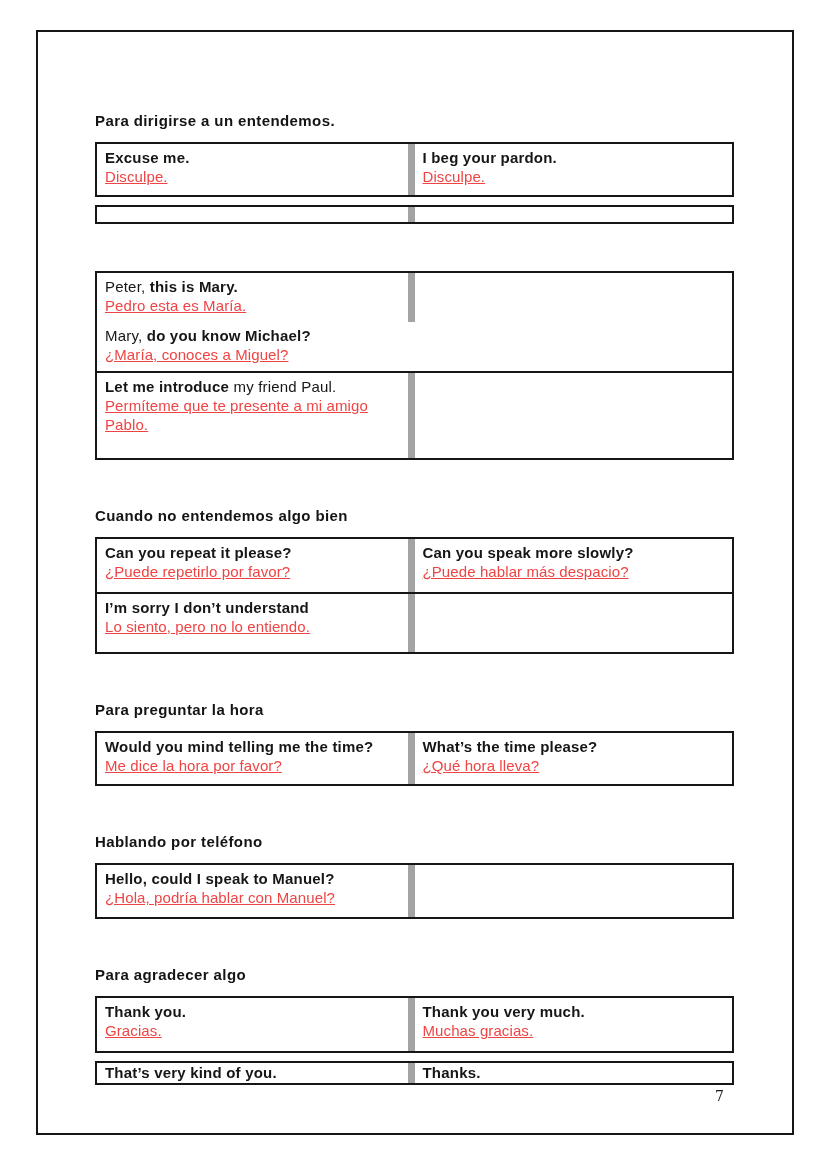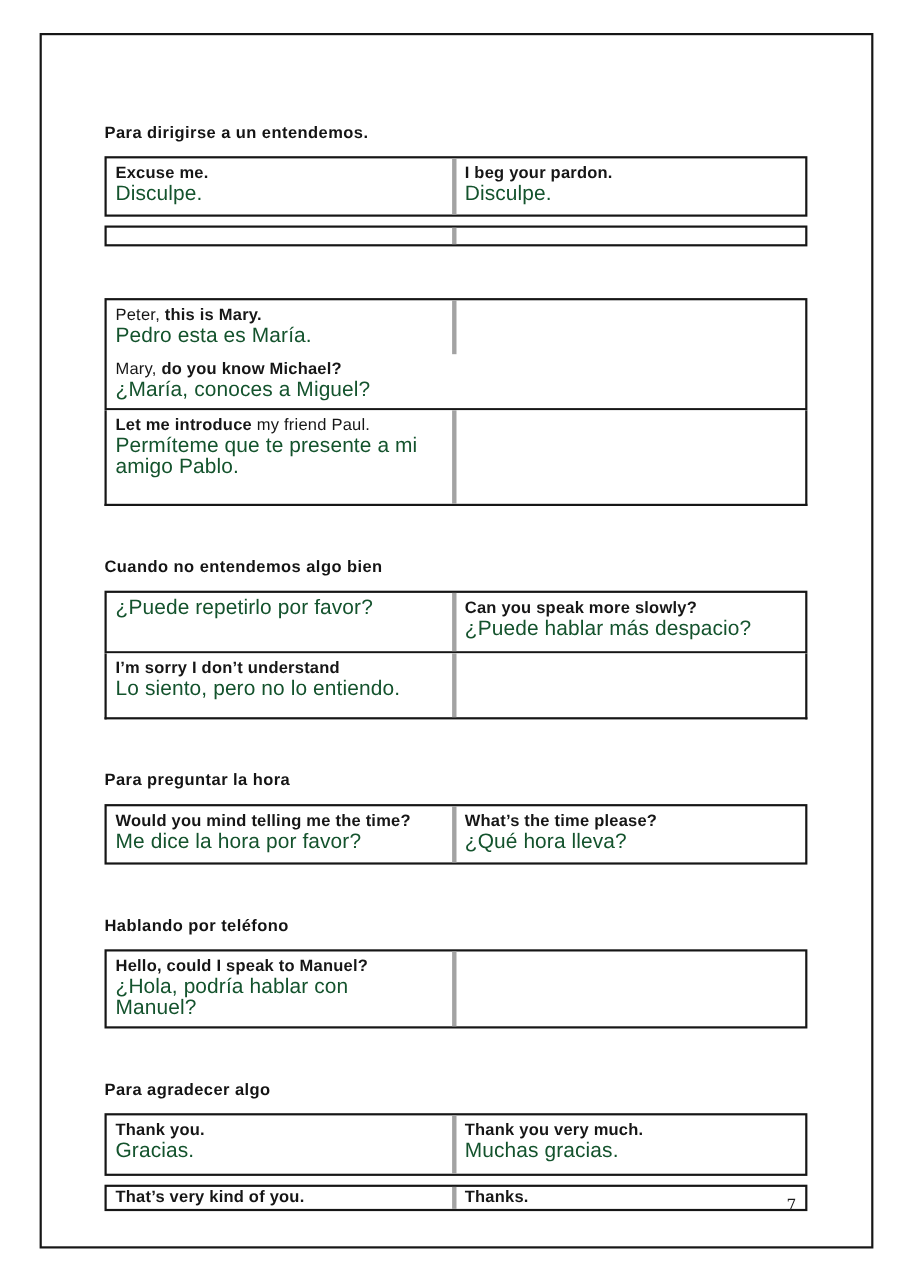--- a/index.html
+++ b/index.html
@@ -41,34 +41,35 @@
     border-top-width: 0;
     background: #ffffff;
   }
   .table-row:first-child { border-top-width: 2px; }
   .table-row.detached { border-top-width: 2px; margin-top: 8px; }
   .table-row.truncated .table-cell { padding: 0 16px 1px 8px; overflow: hidden; }
   .table-cell {
     width: 50%;
     padding: 4px 22px 7px 8px;
   }
-  .table-cell:first-child { border-right: 4px solid #a3a3a3; }
+  .table-cell:first-child { border-right: 7px solid #a3a3a3; }
   .en-line {
     font-size: 15px;
     line-height: 19px;
     letter-spacing: 0.2px;
     color: #161616;
   }
   .en-line .bold { font-weight: bold; }
   .es-line {
-    font-size: 19px;
+    font-size: 15px;
     line-height: 19px;
     letter-spacing: 0.1px;
     font-weight: normal;
-    color: #14532d;
+    color: #ef4444;
+    text-decoration: underline;
   }
   .page-number {
     position: absolute;
     right: 104px;
     top: 1088px;
     font-family: "DejaVu Serif", serif;
     font-size: 14px;
     color: #1b1b1b;
   }
 </style>
@@ -116,20 +117,21 @@
             </div>
             <div class="table-cell"></div>
           </div>
         </div>
       </section>
       <section class="phrase-section">
         <h2 class="section-heading">Cuando no entendemos algo bien</h2>
         <div class="phrase-table">
           <div class="table-row" style="min-height: 57px;">
             <div class="table-cell">
+              <div class="en-line"><span class="bold">Can you repeat it please?</span></div>
               <div class="es-line">¿Puede repetirlo por favor?</div>
             </div>
             <div class="table-cell">
               <div class="en-line"><span class="bold">Can you speak more slowly?</span></div>
               <div class="es-line">¿Puede hablar más despacio?</div>
             </div>
           </div>
           <div class="table-row" style="min-height: 60px;">
             <div class="table-cell">
               <div class="en-line"><span class="bold">I’m sorry I don’t understand</span></div>

